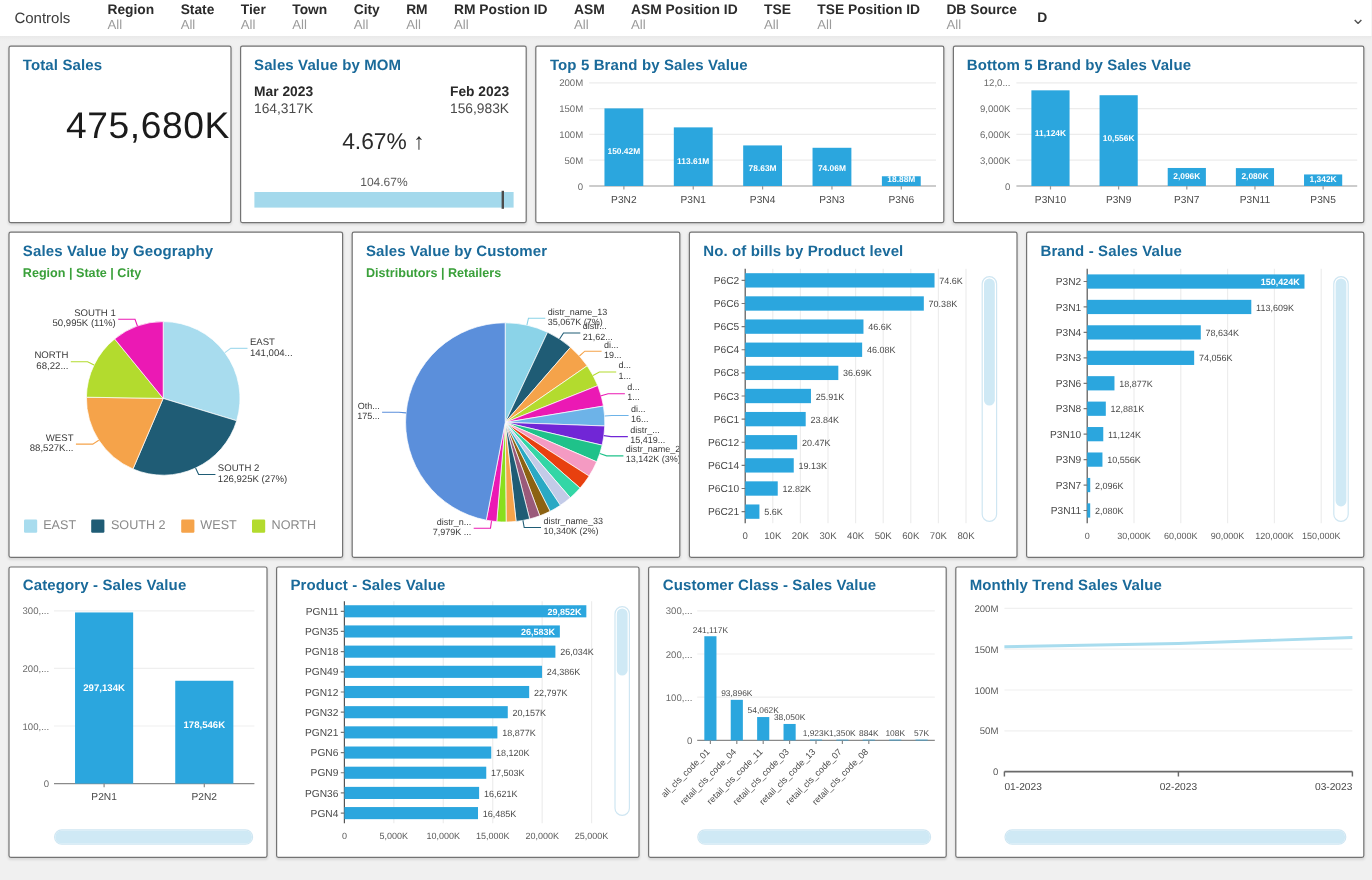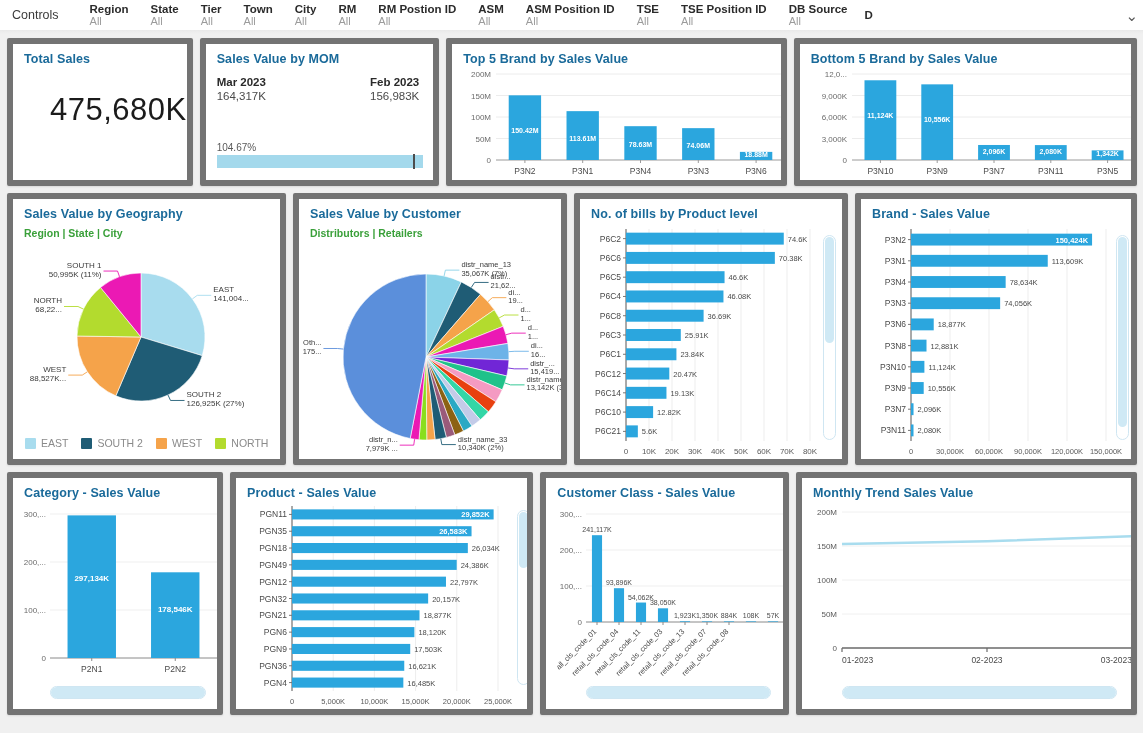--- a/index.html
+++ b/index.html
@@ -26,21 +26,21 @@
   .filt .fname{ font-size:11.5px; font-weight:bold; color:#2b2b2b; }
   .filt .fval{ font-size:11px; color:#9b9b9b; margin-left:5px; }
   .filt-trunc{ font-size:11.5px; font-weight:bold; color:#2b2b2b; margin-right:14px;
                width:9px; overflow:hidden; }
   .chev{ margin-left:auto; font-size:15px; color:#555; line-height:1; padding-right:4px;}
 
   
   .board{ padding:7px 6px 6px 7px; }
   .row{ display:flex; gap:7px; margin-bottom:7px; }
   .card{
-    background:#fff; border:6px solid #737373; border-radius:2px;
+    background:#fff; border:1px solid #737373; border-radius:2px;
     box-shadow:0 1px 2px rgba(0,0,0,.10);
     position:relative; overflow:hidden;
   }
   .ctitle{
     font-size:12.5px; font-weight:bold; color:#1a6a9a;
     padding:8px 0 0 11px; letter-spacing:.1px;
   }
   .csub{ font-size:10.5px; font-weight:bold; color:#3aa03a; padding:6px 0 0 11px; }
 
   
@@ -48,21 +48,21 @@
     font-size:31px; color:#1b1b1b; text-align:right;
     margin-top:26px; letter-spacing:.5px;
   }
   .mom-row{ display:flex; justify-content:space-between; padding:10px 14px 0 11px; }
   .mom-col{ font-size:11.5px; }
   .mom-col .m{ font-weight:bold; color:#2a2a2a; display:block; }
   .mom-col .v{ color:#4a4a4a; display:block; margin-top:2px; font-size:11.5px;}
   .mom-col.right{ text-align:right; }
   .mom-pct{ text-align:center; font-size:19px; color:#2b2b2b; margin-top:11px;}
   .mom-barwrap{ position:absolute; left:11px; right:10px; bottom:12px; }
-  .mom-pctlab{ font-size:10px; color:#5a5a5a; text-align:left; margin-bottom:2px;}
+  .mom-pctlab{ font-size:10px; color:#5a5a5a; text-align:center; margin-bottom:2px;}
   .mom-bar{ height:13px; background:#a4d9ec; position:relative; }
   .mom-mark{ position:absolute; right:8px; top:-1px; bottom:-1px; width:2px; background:#4c4c4c;}
 
   
   svg{ display:block; }
   text{ font-family:"Liberation Sans", sans-serif; }
 
   
   .legend{ display:flex; gap:13px; padding:0 0 0 12px; align-items:center;}
   .legend .li{ display:flex; align-items:center; gap:5px; }
@@ -148,20 +148,21 @@
       <div class="mom-row">
         <div class="mom-col">
           <span class="m">Mar 2023</span>
           <span class="v">164,317K</span>
         </div>
         <div class="mom-col right">
           <span class="m">Feb 2023</span>
           <span class="v">156,983K</span>
         </div>
       </div>
+      <div class="mom-pct">4.67% ↑</div>
       <div class="mom-barwrap">
         <div class="mom-pctlab">104.67%</div>
         <div class="mom-bar">
           <div class="mom-mark"></div>
         </div>
       </div>
     </div>
 
     <div class="card" style="width:341px;height:148px;">
       <div class="ctitle">Top 5 Brand by Sales Value</div>

